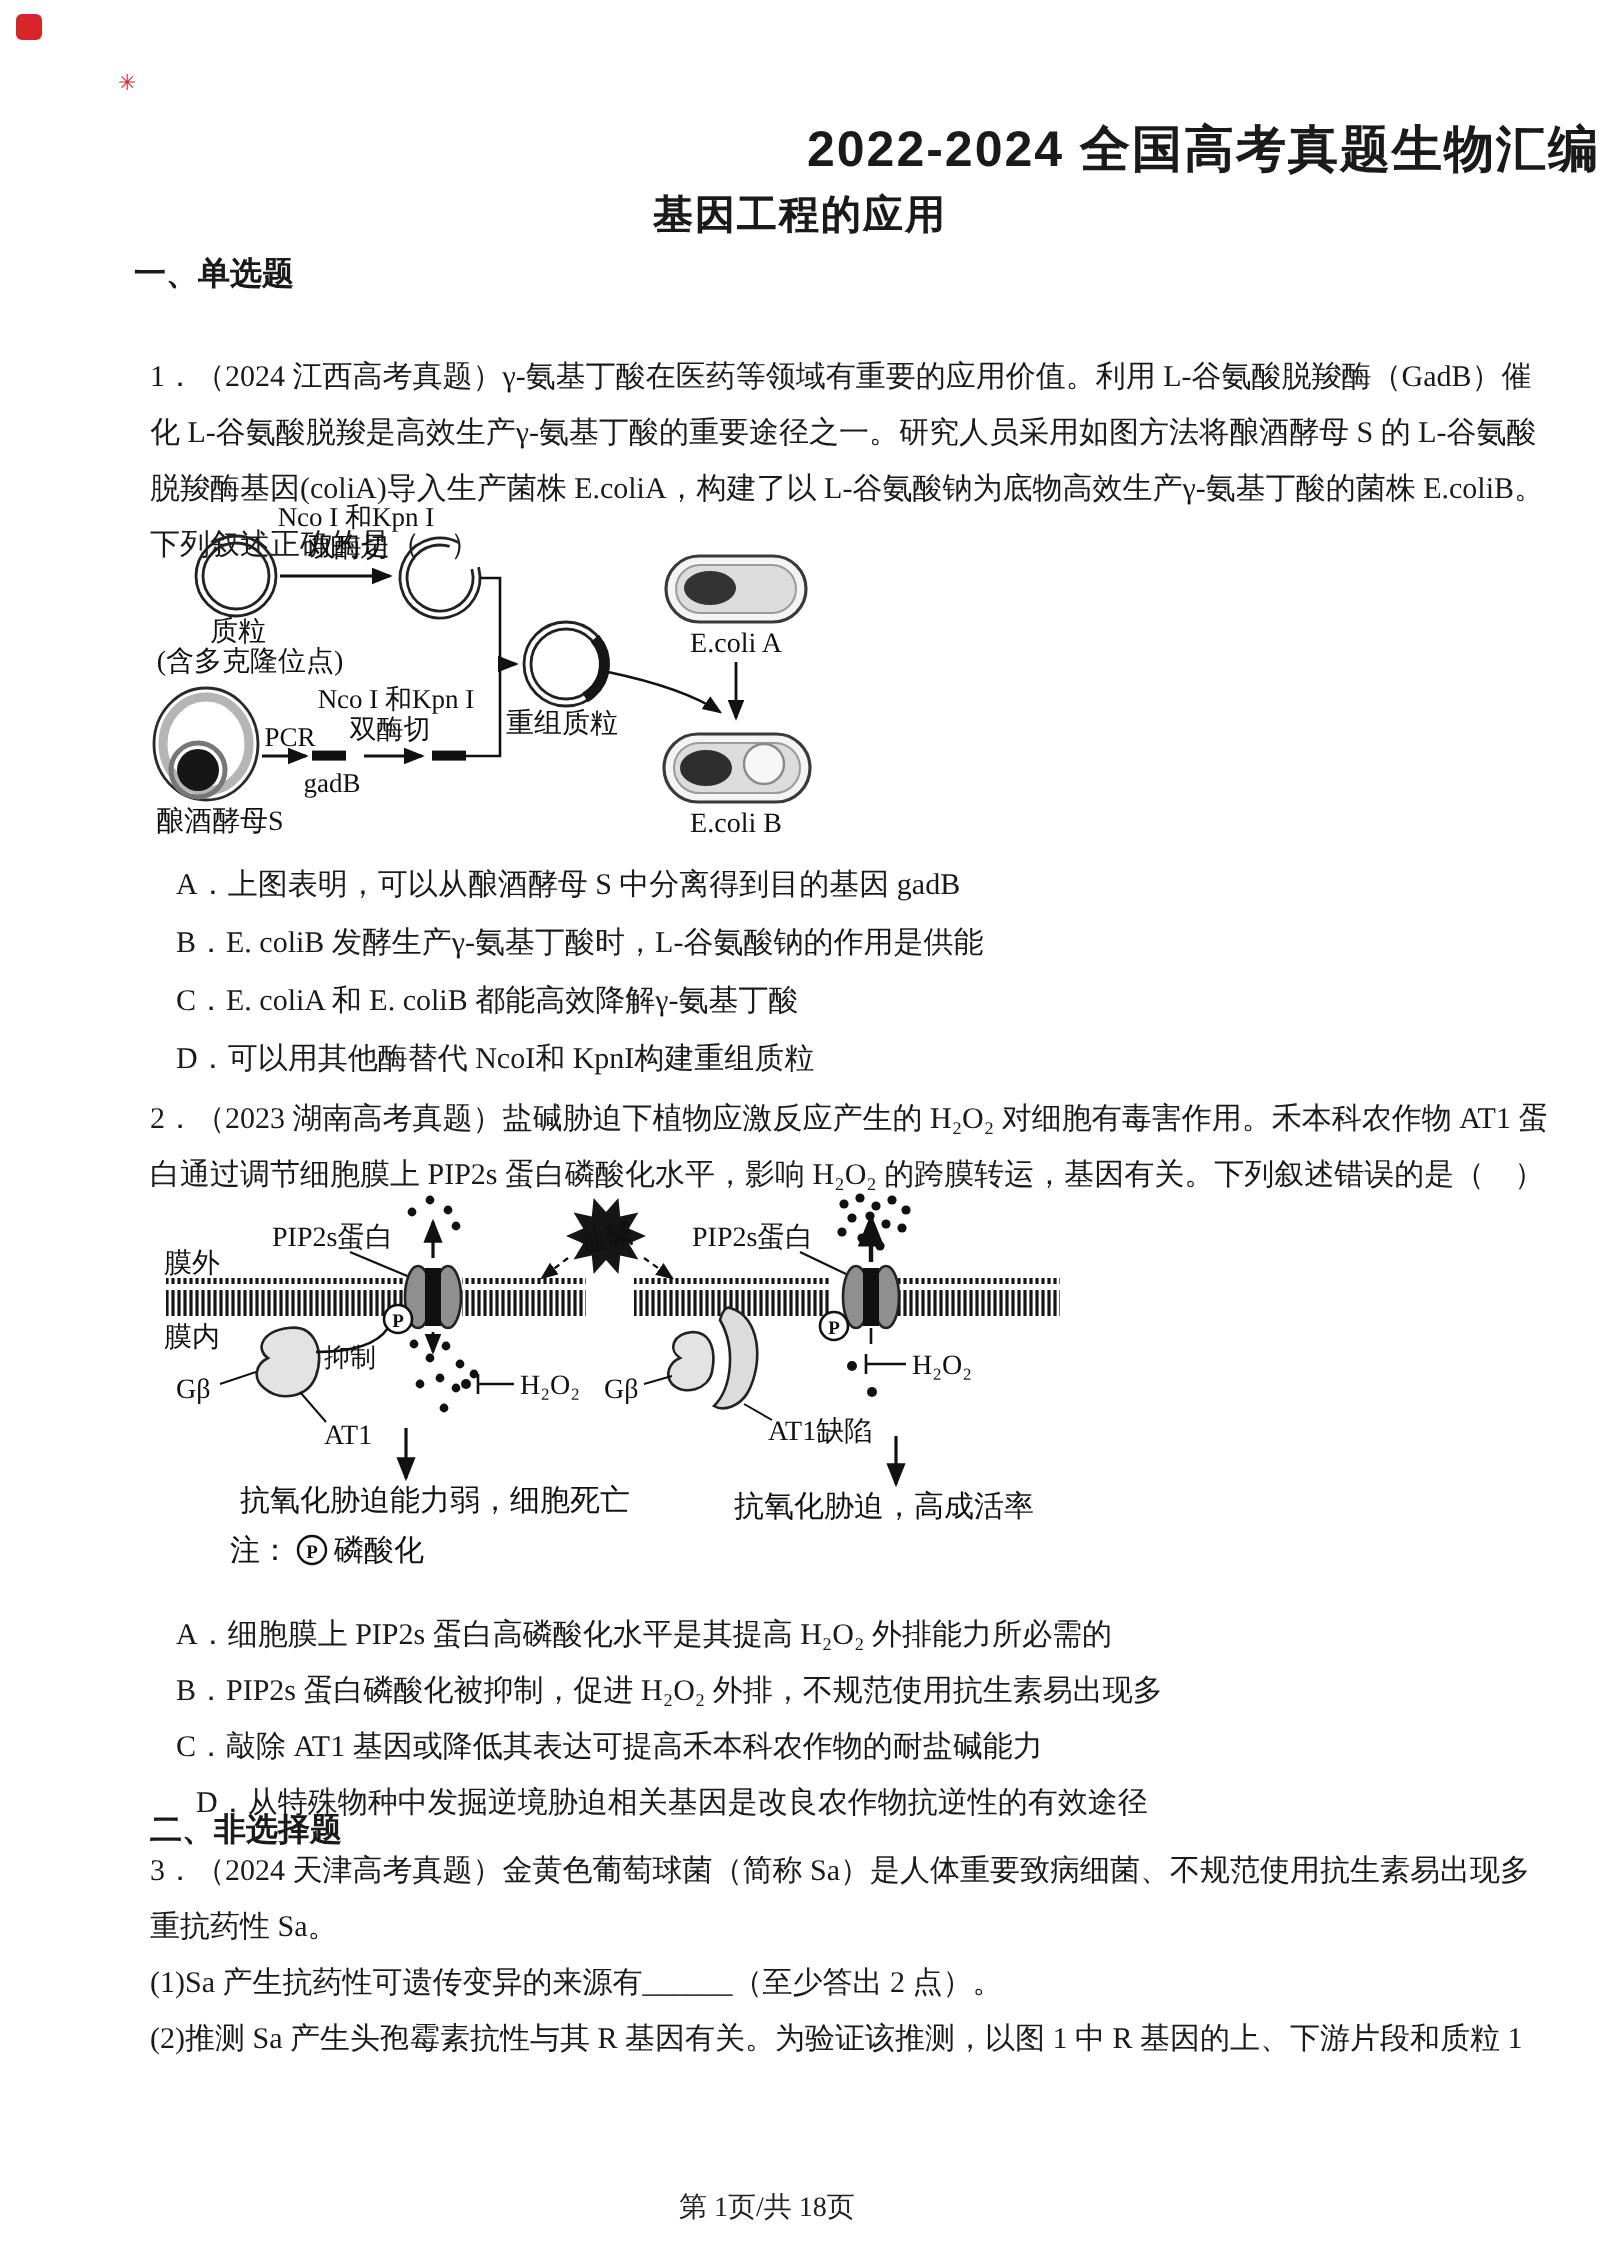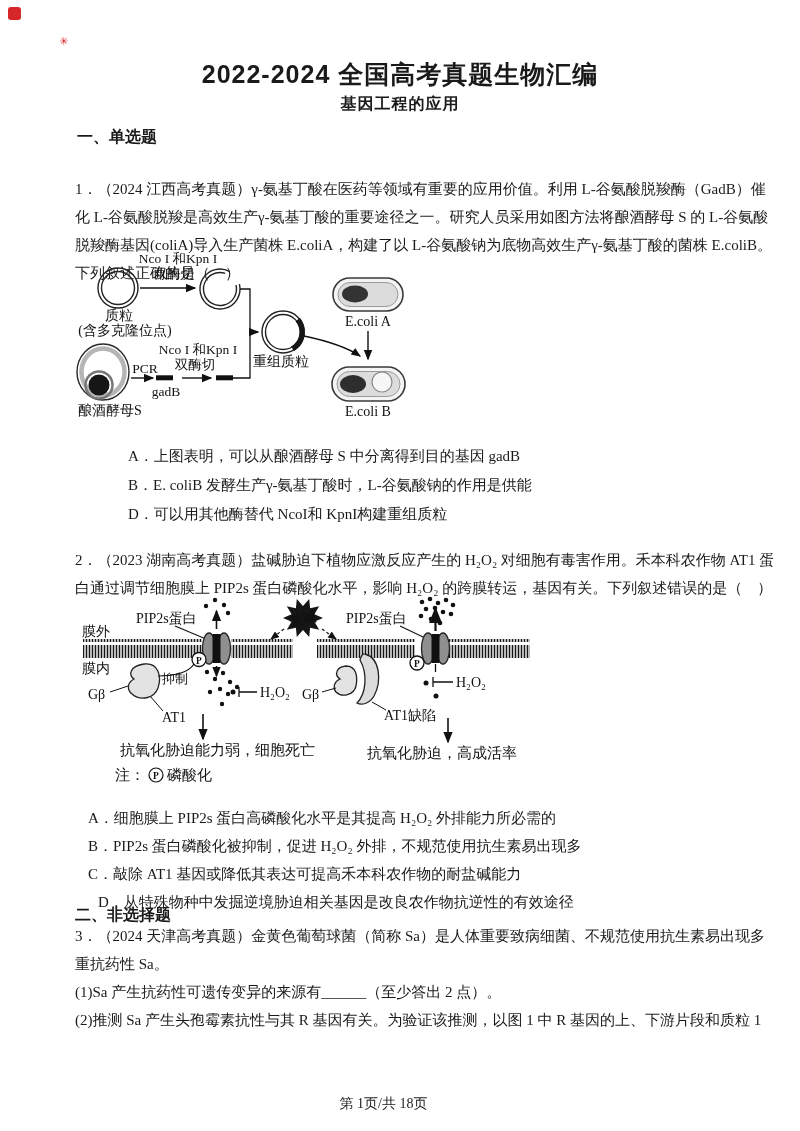--- a/index.html
+++ b/index.html
@@ -1,22 +1,22 @@
 <!DOCTYPE html>
 <html><head>
 <meta charset="utf-8">
 <style>
   html,body{margin:0;padding:0;background:#888;}
   .page{position:relative;width:800px;height:1131px;background:#ffffff;margin:0 auto;overflow:hidden;
         font-family:"Liberation Serif","DejaVu Serif",serif;color:#1a1a1a;}
   .abs{position:absolute;}
-  .title1{top:58px;left:0;width:800px;text-align:center;font-family:"Liberation Sans","DejaVu Sans",sans-serif;
+  .title1{top:58px;left:0;width:800px;text-align:right;font-family:"Liberation Sans","DejaVu Sans",sans-serif;
           font-weight:700;font-size:25px;letter-spacing:1px;}
   .title2{top:94px;left:0;width:800px;text-align:center;font-family:"Liberation Sans","DejaVu Sans",sans-serif;
-          font-weight:700;font-size:16px;letter-spacing:1px;}
+          font-weight:700;font-size:20px;letter-spacing:1px;}
   .sec{font-family:"Liberation Sans","DejaVu Sans",sans-serif;font-weight:700;font-size:16px;}
   .body-lines{font-size:15px;line-height:28px;width:706px;}
   .body-lines div{white-space:nowrap;}
   .opts{font-size:15px;line-height:29px;}
   .opts div{white-space:nowrap;}
   .footer{top:1095px;left:0;width:767px;text-align:center;font-size:14px;color:#222;}
   .stamp1{top:7px;left:8px;width:13px;height:13px;background:#d62ized;background:#d6262a;border-radius:3px;}
   .stamp2{top:36px;left:59px;color:#d6262a;font-size:11px;line-height:11px;font-family:"DejaVu Sans",sans-serif;}
   svg text{font-family:"Liberation Serif","DejaVu Serif",serif;fill:#111;}
 </style>
@@ -24,21 +24,21 @@
 <body>
 
 <div class="page">
 
   <div class="abs stamp1"></div>
   <div class="abs stamp2">✳</div>
 
   <div class="abs title1">2022-2024 全国高考真题生物汇编</div>
   <div class="abs title2">基因工程的应用</div>
 
-  <div class="abs sec" style="top:127px;left:77px;font-family:Liberation Mono, monospace;">一、单选题</div>
+  <div class="abs sec" style="top:127px;left:67px;font-family:Liberation Mono, monospace;">一、单选题</div>
 
   <div class="abs body-lines" style="top:146px;left:75px;margin-top:29px;">
     <div>1．（2024 江西高考真题）γ-氨基丁酸在医药等领域有重要的应用价值。利用 L-谷氨酸脱羧酶（GadB）催</div>
     <div>化 L-谷氨酸脱羧是高效生产γ-氨基丁酸的重要途径之一。研究人员采用如图方法将酿酒酵母 S 的 L-谷氨酸</div>
     <div>脱羧酶基因(coliA)导入生产菌株 E.coliA，构建了以 L-谷氨酸钠为底物高效生产γ-氨基丁酸的菌株 E.coliB。</div>
     <div>下列叙述正确的是（　）</div>
   </div>
 
   <svg class="abs" style="top:250px;left:70px;" width="450" height="172" viewBox="0 0 450 172">
     <defs>
@@ -100,23 +100,24 @@
 
     <g>
       <rect x="262" y="117" width="73" height="34" rx="17" fill="#f4f4f4" stroke="#3a3a3a" stroke-width="1.6"></rect>
       <rect x="267" y="121.5" width="63" height="25" rx="12.5" fill="#dcdcdc" stroke="#9a9a9a" stroke-width="1"></rect>
       <ellipse cx="283" cy="134" rx="13" ry="9" fill="#1b1b1b" opacity="0.9"></ellipse>
       <circle cx="312" cy="132" r="10" fill="#f7f7f7" stroke="#8a8a8a" stroke-width="1.2"></circle>
     </g>
     <text x="298" y="166" text-anchor="middle" font-size="14">E.coli B</text>
   </svg>
 
-  <div class="abs opts" style="top:442px;left:88px;margin-left:40px;">
+  <div class="abs opts" style="top:429px;left:88px;">
     <div>A．上图表明，可以从酿酒酵母 S 中分离得到目的基因 gadB</div>
     <div>B．E. coliB 发酵生产γ-氨基丁酸时，L-谷氨酸钠的作用是供能</div>
+    <div>C．E. coliA 和 E. coliB 都能高效降解γ-氨基丁酸</div>
     <div>D．可以用其他酶替代 NcoI和 KpnI构建重组质粒</div>
   </div>
 
   <div class="abs body-lines" style="top:546px;left:75px;">
     <div>2．（2023 湖南高考真题）盐碱胁迫下植物应激反应产生的 H₂O₂ 对细胞有毒害作用。禾本科农作物 AT1 蛋</div>
     <div>白通过调节细胞膜上 PIP2s 蛋白磷酸化水平，影响 H₂O₂ 的跨膜转运，基因有关。下列叙述错误的是（　）</div>
   </div>
 
   <svg class="abs" style="top:596px;left:70px;" width="470" height="195" viewBox="0 0 470 195">
     <defs>

